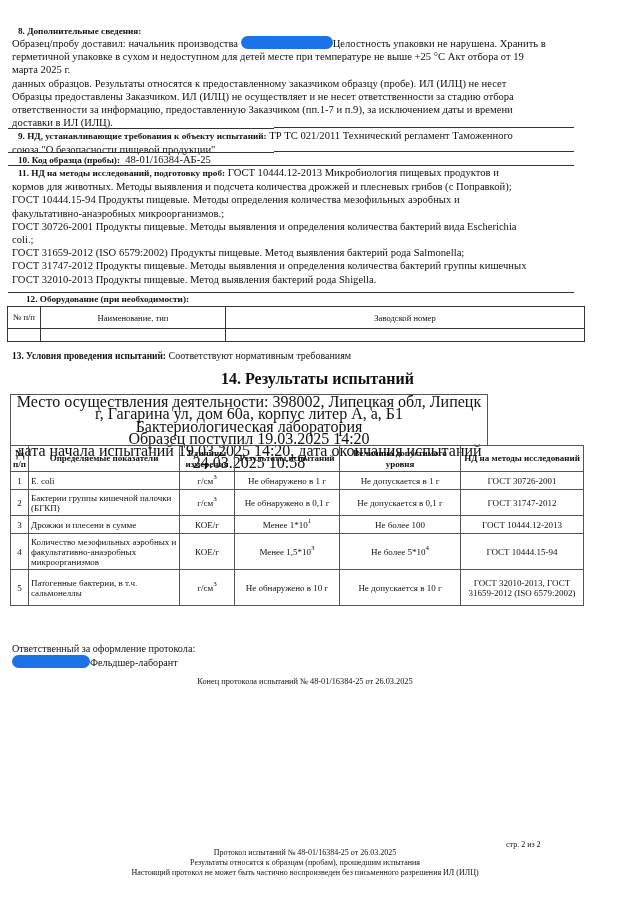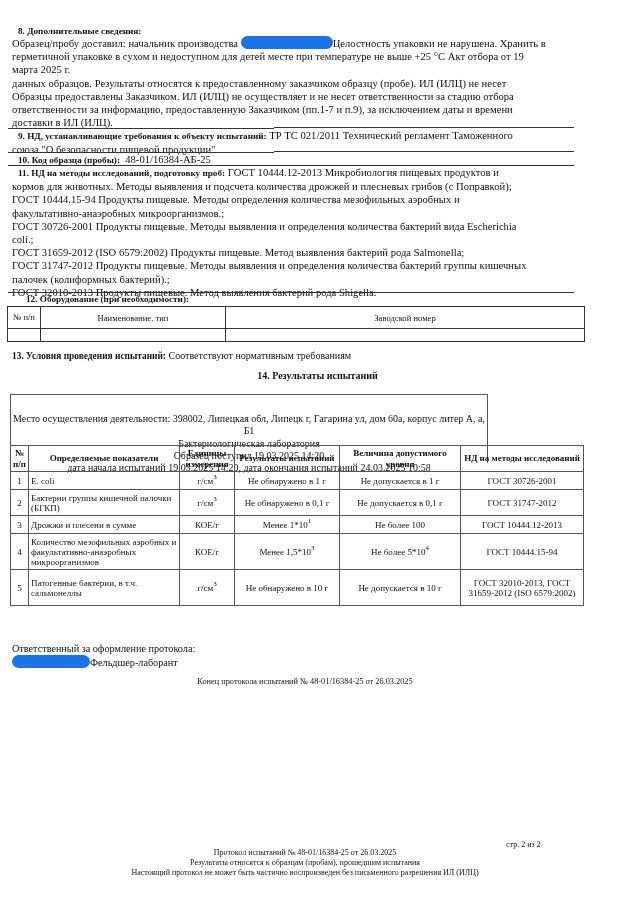--- a/index.html
+++ b/index.html
@@ -12,21 +12,21 @@
   .redact { display: inline-block; background: #1a73e8; border-radius: 8px; height: 13px; vertical-align: -2px; }
   .hr { position: absolute; height: 1px; background: #333; }
   table { border-collapse: collapse; }
   .equip td { border: 1px solid #333; font-size: 8.6px; text-align: center; vertical-align: middle; }
   .res { font-size: 9px; }
   .res td { border: 1px solid #555; vertical-align: middle; }
   .res .c { text-align: center; }
   .res .l { text-align: left; padding-left: 2px; }
   .res th { border: 1px solid #555; font-weight: bold; font-size: 9px; text-align: center; vertical-align: middle; line-height: 11px; }
   sup { font-size: 7px; vertical-align: 5px; line-height: 0; }
-  .info-box { border: 1px solid #555; border-bottom: none; font-size: 10px; text-align: center; line-height: 12.3px; padding-top: 18px; }
+  .info-box { border: 1px solid #555; border-bottom: none; font-size: 16px; text-align: center; line-height: 12.3px; padding-top: 1px; }
   .footer { font-size: 8px; text-align: center; line-height: 10px; }
 </style>
 </head>
 <body>
 
 <div class="abs small-b" style="left:12px;top:26px;">8. Дополнительные сведения:</div>
 <div class="abs sec-text" style="left:12px;top:36px;width:620px;">
   <div><span>Образец/пробу доставил: начальник производства</span> <span class="redact" style="width: 92px; background: rgb(26, 115, 232);"></span><span>Целостность упаковки не нарушена. Хранить в</span></div>
   <div>герметичной упаковке в сухом и недоступном для детей месте при температуре не выше +25 °C  Акт отбора от 19</div>
   <div>марта 2025 г.</div>
@@ -52,21 +52,20 @@
 
 <div class="abs sec-text" style="left:12px;top:166px;width:620px;">
   <div><span class="small-b">11. НД на методы исследований, подготовку проб:</span> <span>ГОСТ 10444.12-2013 Микробиология пищевых продуктов и</span></div>
   <div>кормов для животных. Методы выявления и подсчета количества дрожжей и плесневых грибов (с Поправкой);</div>
   <div>ГОСТ 10444.15-94 Продукты пищевые. Методы определения количества мезофильных аэробных и</div>
   <div>факультативно-анаэробных микроорганизмов.;</div>
   <div>ГОСТ 30726-2001 Продукты пищевые. Методы выявления и определения количества бактерий вида Escherichia</div>
   <div>coli.;</div>
   <div>ГОСТ 31659-2012 (ISO 6579:2002) Продукты пищевые. Метод выявления бактерий рода Salmonella;</div>
   <div>ГОСТ 31747-2012 Продукты пищевые. Методы выявления и определения количества бактерий группы кишечных</div>
-  <div>палочек (колиформных бактерий).;</div>
   <div>ГОСТ 32010-2013 Продукты пищевые. Метод выявления бактерий рода Shigella.</div>
 </div>
 <div class="hr" style="left:8px;top:292px;width:566px;"></div>
 
 <div class="abs small-b" style="left:20px;top:294px;">12. Оборудование (при необходимости):</div>
 <table class="abs equip" style="left:7px;top:306px;width:578px;">
   <tbody>
       <tr style="height:22px;">
     <td style="width:30px;line-height:9px;">№ п/п</td>
     <td style="width:182px;text-align:center;">Наименование, тип</td>
@@ -77,21 +76,21 @@
         <td></td>
         <td></td>
   </tr>
 </tbody>
   </table>
 
 <div class="abs" style="left:12px;top:350px;font-size:10px;">
   <span class="b" style="font-size:9.4px;">13. Условия проведения испытаний:</span> <span>Соответствуют нормативным требованиям</span>
 </div>
 
-<div class="abs b" style="left:0;top:370px;width:635px;text-align:center;font-size:10px;">14. Результаты испытаний</div>
+<div class="abs b" style="left:0;top:370px;width:635px;text-align:center;font-size:16px;">14. Результаты испытаний</div>
 <div class="abs info-box" style="left:10px;top:394px;width:476px;height:50px;">
   <div>Место осуществления деятельности: 398002, Липецкая обл, Липецк г, Гагарина ул, дом 60а, корпус литер А, а, Б1</div>
   <div>Бактериологическая лаборатория</div>
   <div>Образец поступил 19.03.2025 14:20</div>
   <div>дата начала испытаний 19.03.2025 14:20, дата окончания испытаний 24.03.2025 10:58</div>
 </div>
 
 <table class="abs res" style="left:10px;top:445px;width:574px;">
   <tbody>
       <tr style="height:26px;">

